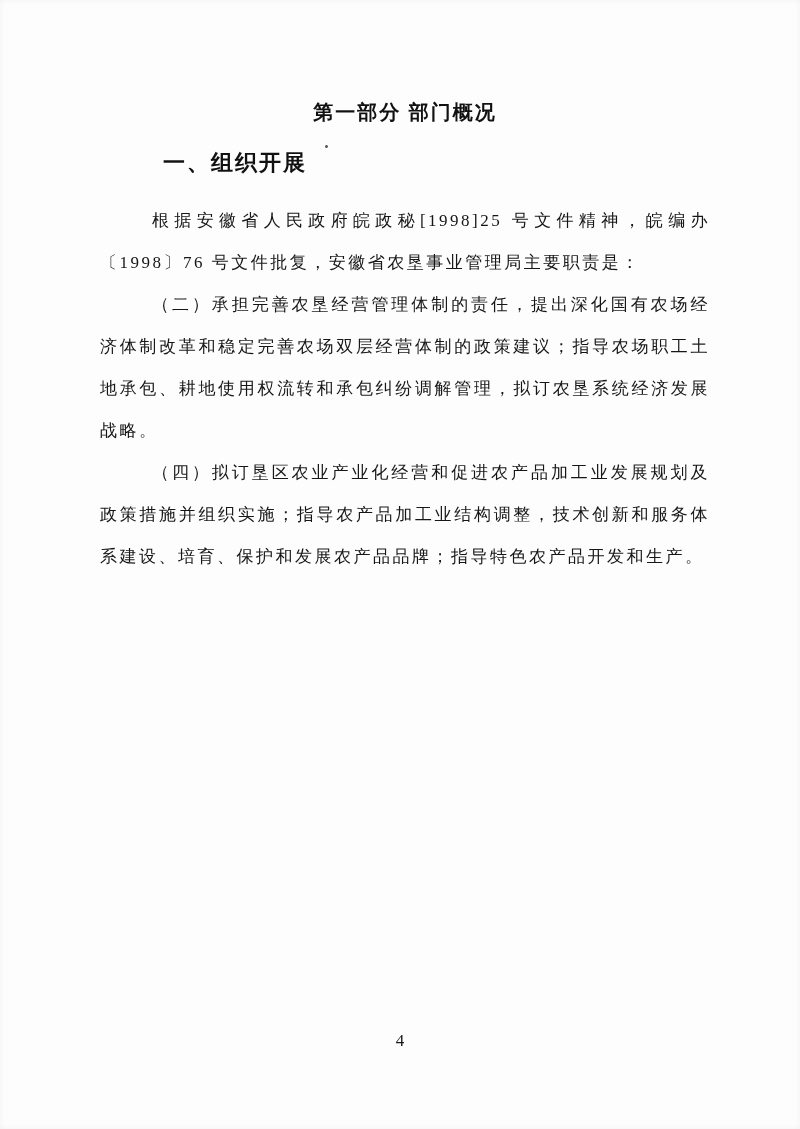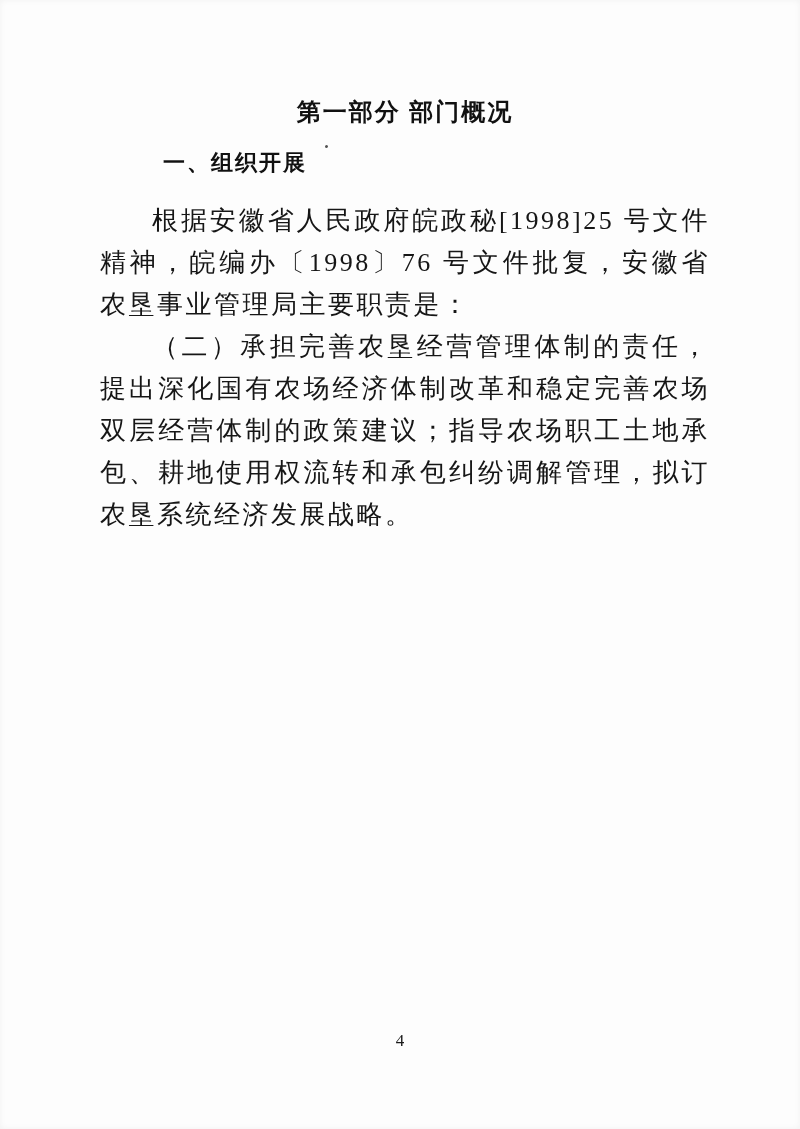--- a/index.html
+++ b/index.html
@@ -18,39 +18,39 @@
     color: #141414;
   }
   .content {
     padding: 96px 90px 0 100px;
   }
   .doc-title {
     margin: 0 0 22px 0;
     text-align: center;
     font-family: "Liberation Sans", "DejaVu Sans", sans-serif;
     font-weight: 700;
-    font-size: 24px;
+    font-size: 20px;
     line-height: 32px;
     letter-spacing: 2px;
     color: #111;
   }
   .section-heading {
     margin: 0 0 24px 0;
     padding-left: 63px;
     font-family: "Liberation Sans", "DejaVu Sans", sans-serif;
     font-weight: 700;
     font-size: 22px;
     line-height: 26px;
     letter-spacing: 2px;
     color: #111;
   }
   .body-para {
     margin: 0;
     font-family: "Liberation Serif", "DejaVu Serif", serif;
-    font-size: 26px;
+    font-size: 17px;
     line-height: 42px;
     letter-spacing: 2.5px;
     text-align: justify;
     text-justify: inter-character;
     text-align-last: left;
     text-indent: 52px;
     color: #161616;
   }
   .scan-speck {
     position: absolute;
@@ -76,15 +76,16 @@
 </head>
 <body>
 
 <div class="page">
   <div class="scan-speck"></div>
   <div class="content">
     <h1 class="doc-title">第一部分 部门概况</h1>
     <h2 class="section-heading">一、组织开展</h2>
     <p class="body-para">根据安徽省人民政府皖政秘[1998]25 号文件精神，皖编办〔1998〕76 号文件批复，安徽省农垦事业管理局主要职责是：</p>
     <p class="body-para">（二）承担完善农垦经营管理体制的责任，提出深化国有农场经济体制改革和稳定完善农场双层经营体制的政策建议；指导农场职工土地承包、耕地使用权流转和承包纠纷调解管理，拟订农垦系统经济发展战略。</p>
+    <p class="body-para">（四）拟订垦区农业产业化经营和促进农产品加工业发展规划及政策措施并组织实施；指导农产品加工业结构调整，技术创新和服务体系建设、培育、保护和发展农产品品牌；指导特色农产品开发和生产。</p>
   </div>
   <div class="page-number">4</div>
 </div>
 
 </body></html>

